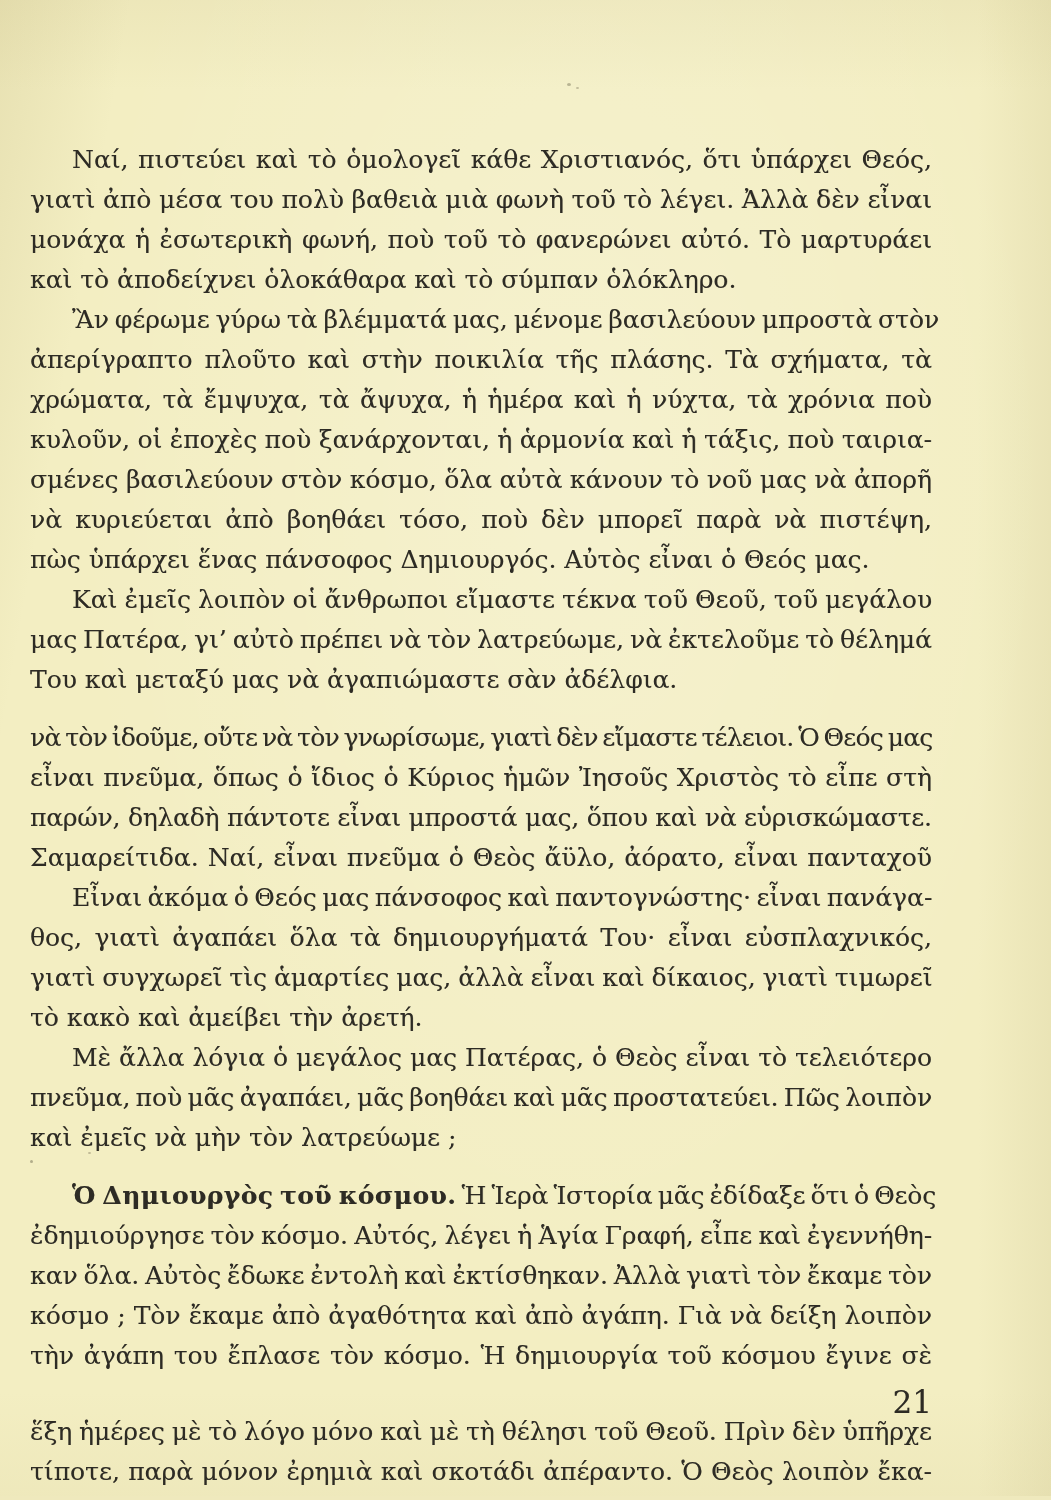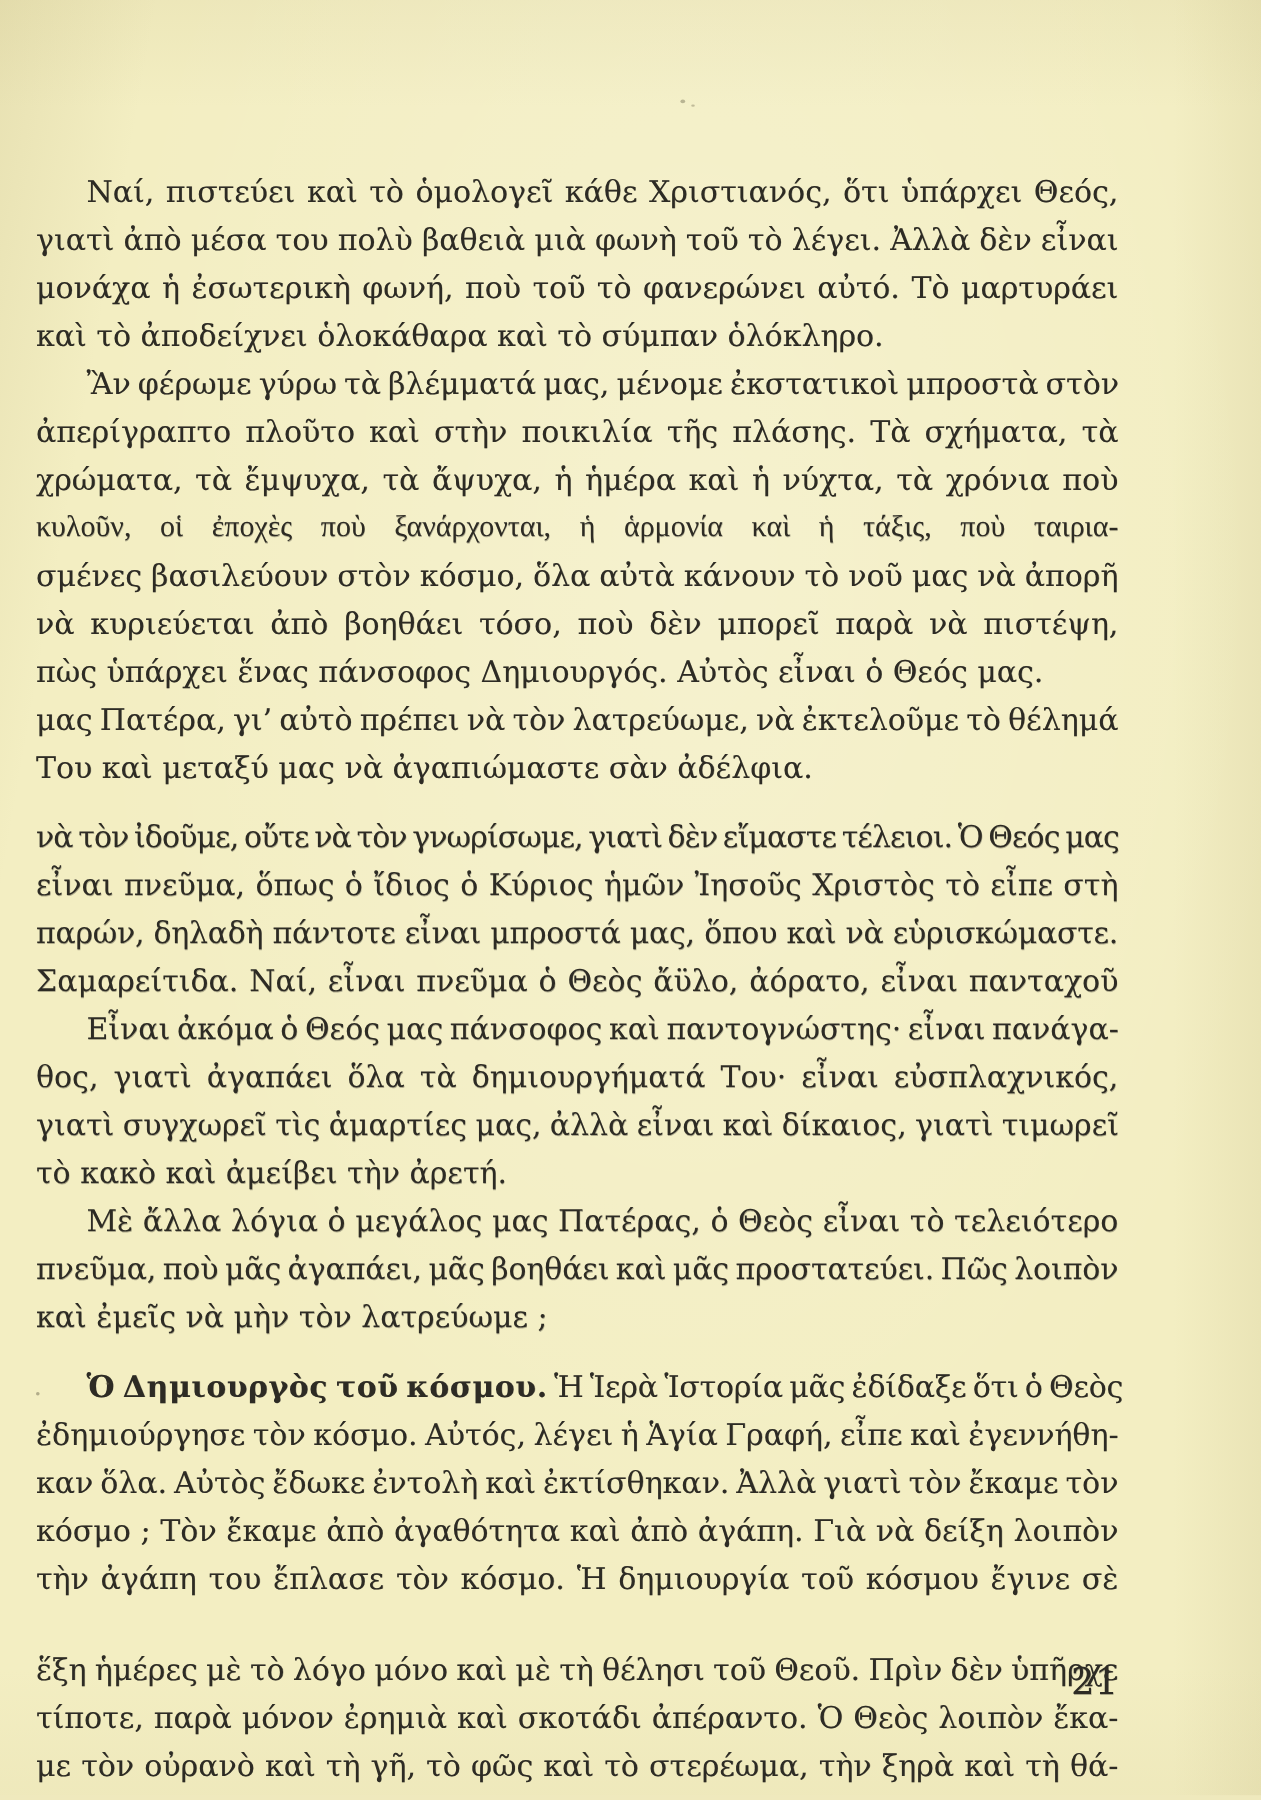--- a/index.html
+++ b/index.html
@@ -61,29 +61,30 @@
 
 <div class="page">
   <div class="textblock" id="textblock">
       <div class="para">
         <div class="line indent" style="word-spacing: 0px;">Ναί, πιστεύει καὶ τὸ ὁμολογεῖ κάθε Χριστιανός, ὅτι ὑπάρχει Θεός,</div>
         <div class="line" style="word-spacing: -0.307692px;">γιατὶ ἀπὸ μέσα του πολὺ βαθειὰ μιὰ φωνὴ τοῦ τὸ λέγει. Ἀλλὰ δὲν εἶναι</div>
         <div class="line" style="word-spacing: 0px;">μονάχα ἡ ἐσωτερικὴ φωνή, ποὺ τοῦ τὸ φανερώνει αὐτό. Τὸ μαρτυράει</div>
         <div class="line end">καὶ τὸ ἀποδείχνει ὁλοκάθαρα καὶ τὸ σύμπαν ὁλόκληρο.</div>
       </div>
       <div class="para">
-        <div class="line indent" style="word-spacing: -2px;">Ἂν φέρωμε γύρω τὰ βλέμματά μας, μένομε ἐκστατικοὶ μπροστὰ στὸν</div>
+        <div class="line indent" style="word-spacing: -2px;">Ἂν φέρωμε γύρω τὰ βλέμματά μας, μένομε βασιλεύουν μπροστὰ στὸν</div>
         <div class="line" style="word-spacing: 0px;">ἀπερίγραπτο πλοῦτο καὶ στὴν ποικιλία τῆς πλάσης. Τὰ σχήματα, τὰ</div>
         <div class="line" style="word-spacing: 0px;">χρώματα, τὰ ἔμψυχα, τὰ ἄψυχα, ἡ ἡμέρα καὶ ἡ νύχτα, τὰ χρόνια ποὺ</div>
-        <div class="line" style="word-spacing: -0.545455px; font-family: Liberation Serif, serif;">κυλοῦν, οἱ ἐποχὲς ποὺ ξανάρχονται, ἡ ἁρμονία καὶ ἡ τάξις, ποὺ ταιρια-</div>
+        <div class="line" style="word-spacing: -0.545455px;">κυλοῦν, οἱ ἐποχὲς ποὺ ξανάρχονται, ἡ ἁρμονία καὶ ἡ τάξις, ποὺ ταιρια-</div>
         <div class="line" style="word-spacing: -0.454545px;">σμένες βασιλεύουν στὸν κόσμο, ὅλα αὐτὰ κάνουν τὸ νοῦ μας νὰ ἀπορῆ</div>
         <div class="line" style="word-spacing: 0px;">νὰ κυριεύεται ἀπὸ βοηθάει τόσο, ποὺ δὲν μπορεῖ παρὰ νὰ πιστέψη,</div>
         <div class="line end">πὼς ὑπάρχει ἕνας πάνσοφος Δημιουργός. Αὐτὸς εἶναι ὁ Θεός μας.</div>
       </div>
       <div class="para">
+        <div class="line indent" style="word-spacing: -0.8px;">Καὶ ἐμεῖς λοιπὸν οἱ ἄνθρωποι εἴμαστε τέκνα τοῦ Θεοῦ, τοῦ μεγάλου</div>
         <div class="line" style="word-spacing: -2px;">μας Πατέρα, γι’ αὐτὸ πρέπει νὰ τὸν λατρεύωμε, νὰ ἐκτελοῦμε τὸ θέλημά</div>
         <div class="line end">Του καὶ μεταξύ μας νὰ ἀγαπιώμαστε σὰν ἀδέλφια.</div>
       </div>
       <div class="para sec">
         <div class="line" style="word-spacing: -2.5px; letter-spacing: -0.766667px;">νὰ τὸν ἰδοῦμε, οὔτε νὰ τὸν γνωρίσωμε, γιατὶ δὲν εἴμαστε τέλειοι. Ὁ Θεός μας</div>
         <div class="line" style="word-spacing: 0px;">εἶναι πνεῦμα, ὅπως ὁ ἴδιος ὁ Κύριος ἡμῶν Ἰησοῦς Χριστὸς τὸ εἶπε στὴ</div>
         <div class="line end" style="letter-spacing: -0.227273px;">παρών, δηλαδὴ πάντοτε εἶναι μπροστά μας, ὅπου καὶ νὰ εὑρισκώμαστε.</div>
         <div class="line" style="word-spacing: 0px;">Σαμαρείτιδα. Ναί, εἶναι πνεῦμα ὁ Θεὸς ἄϋλο, ἀόρατο, εἶναι πανταχοῦ</div>
       </div>
       <div class="para">

